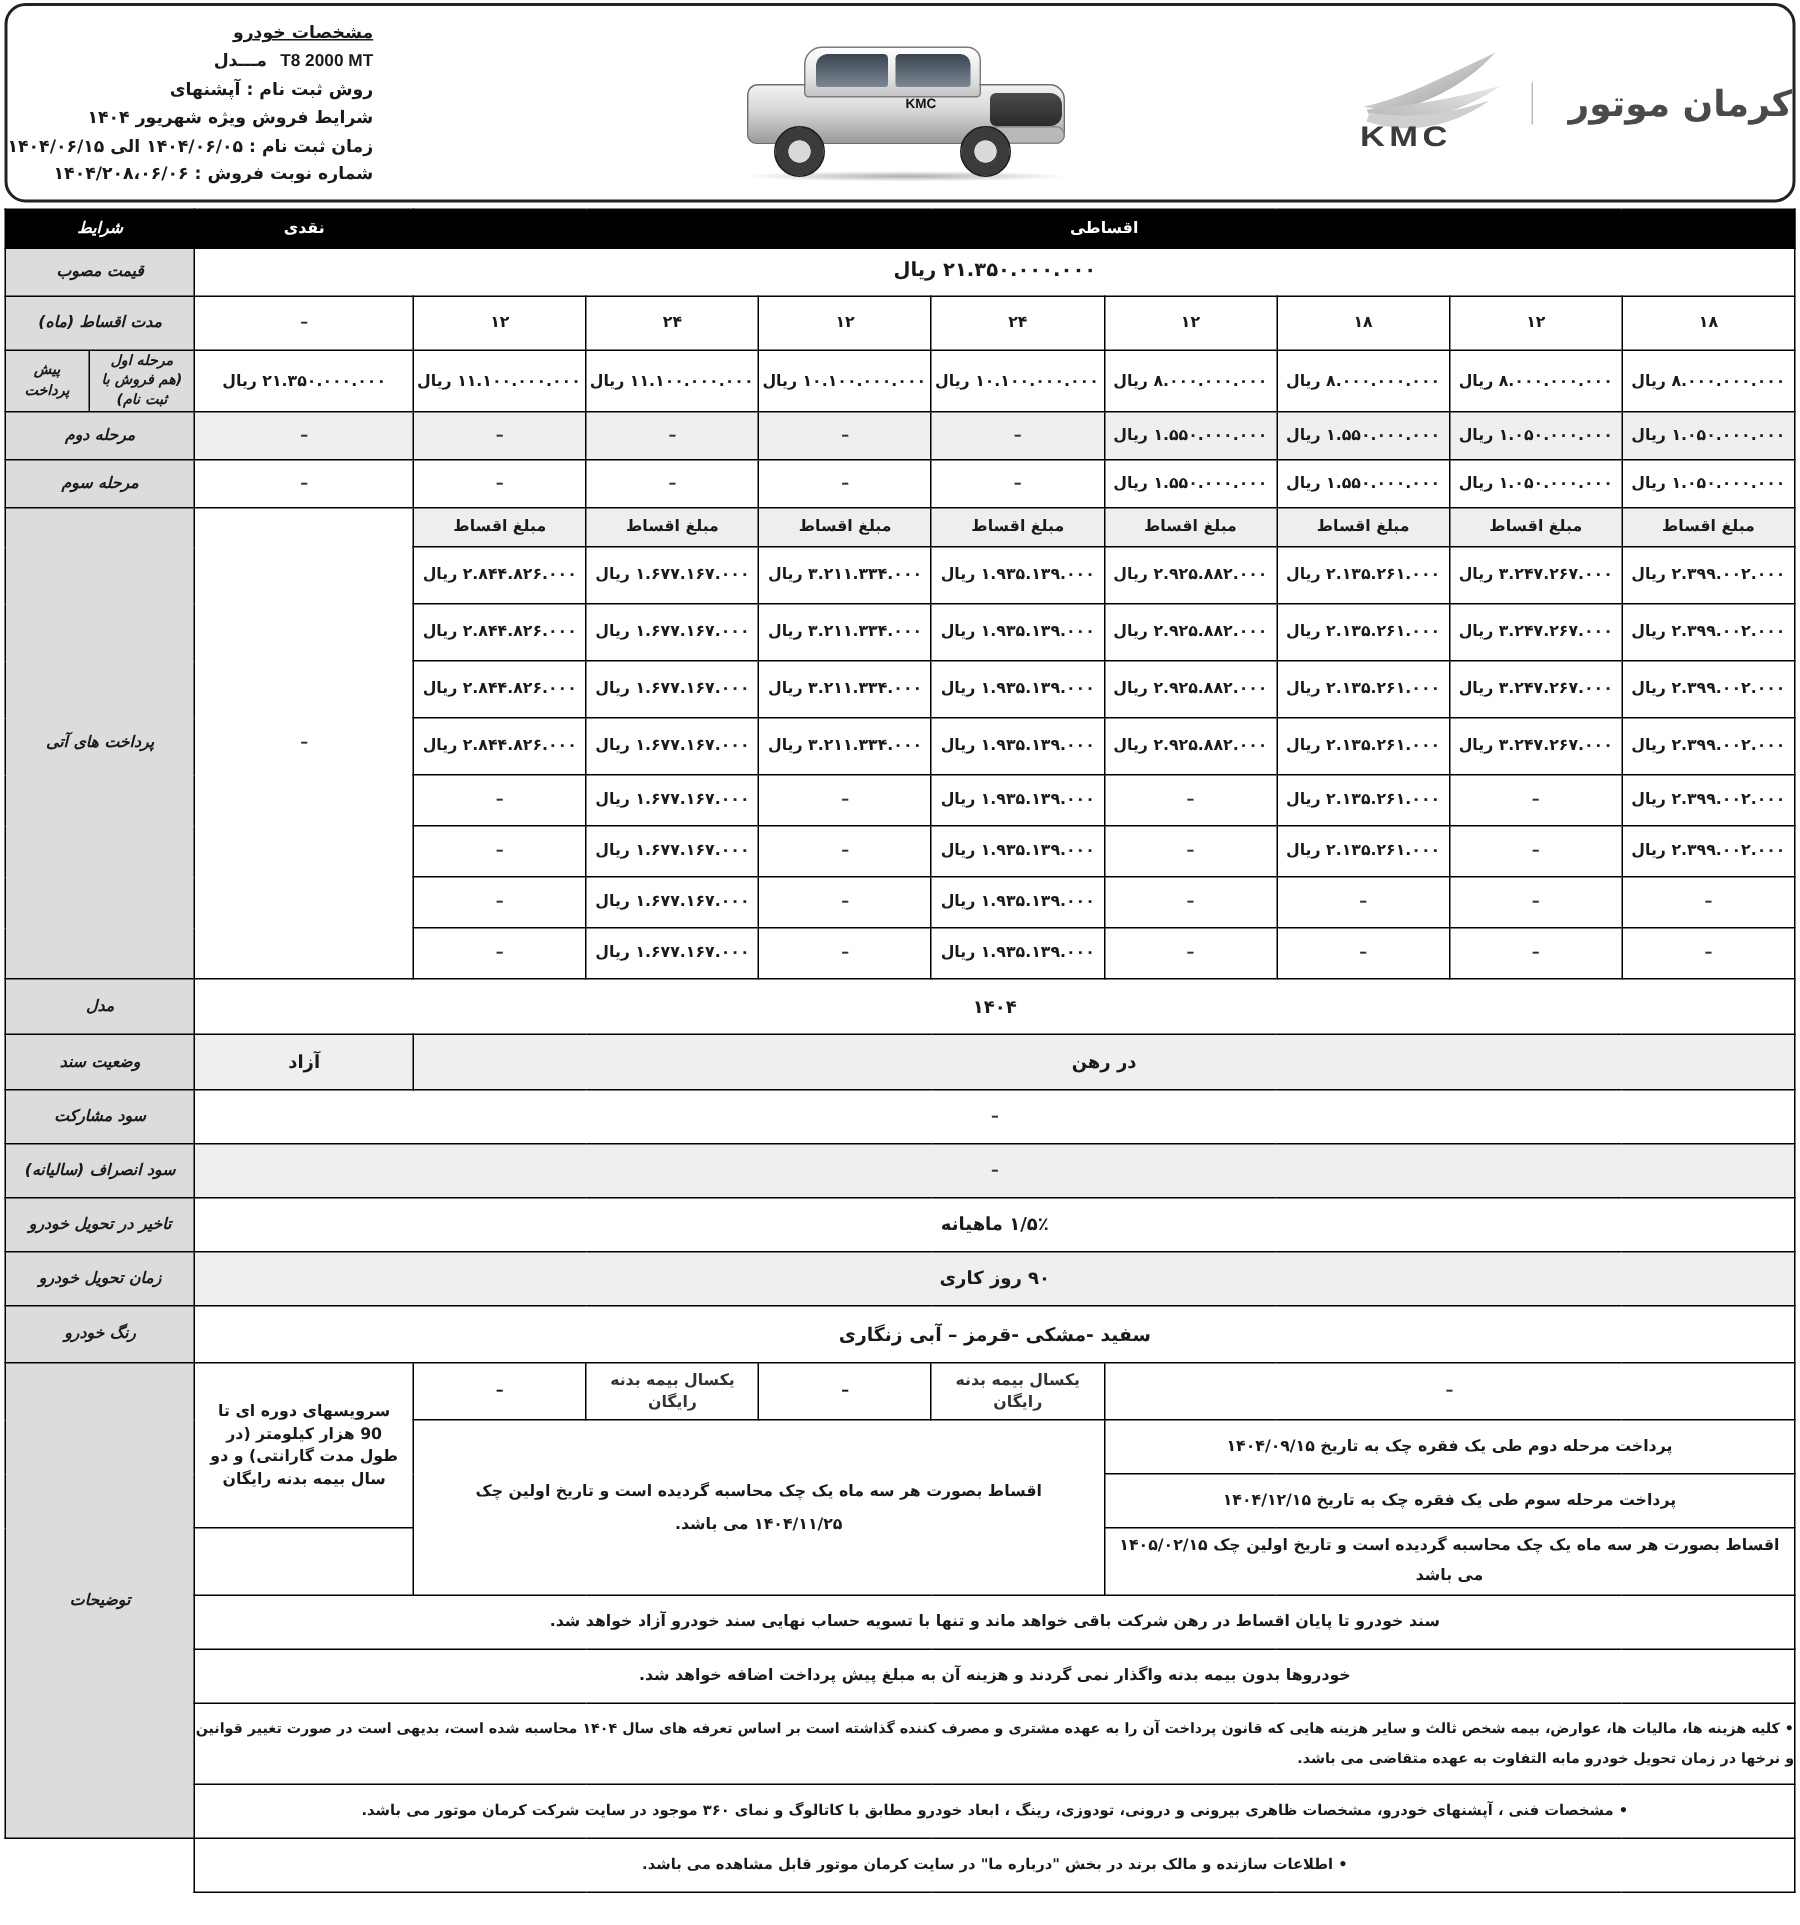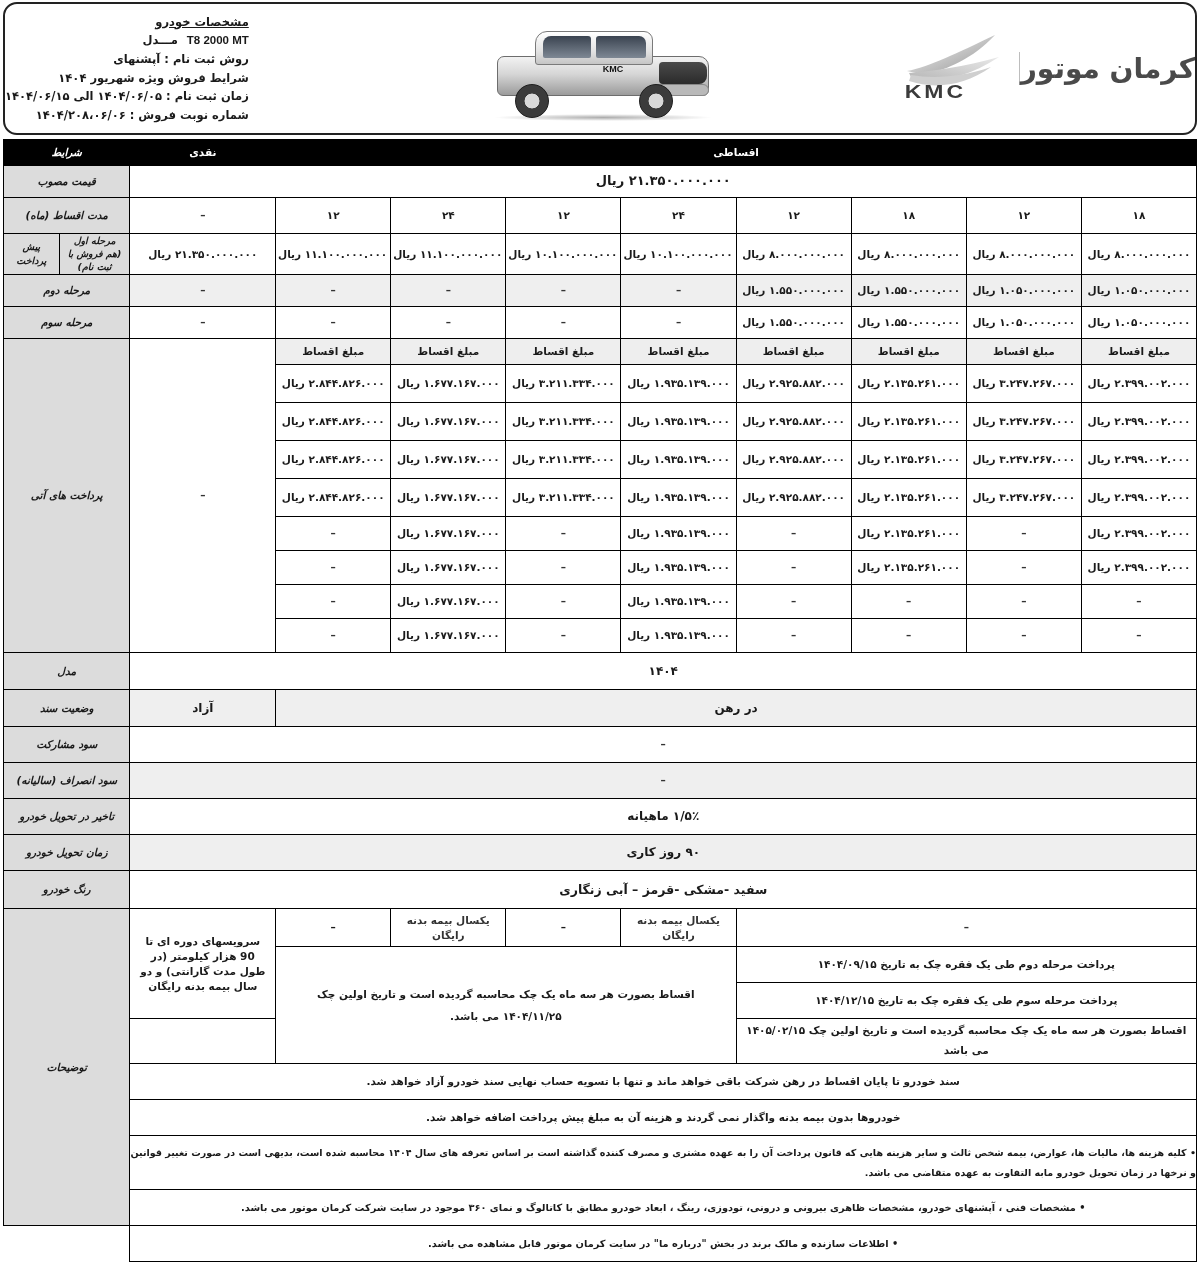--- a/index.html
+++ b/index.html
@@ -92,22 +92,22 @@
     background: radial-gradient(ellipse at center, rgba(0,0,0,.32), rgba(0,0,0,0) 70%);
   }
   .car .badge {
     position:absolute; left: 120px; top: 50px; font-size: 9px; color:#111;
     font-weight: bold; font-family: "Liberation Sans", sans-serif;
   }
 
   .hdr-left { padding: 0 0 0 16px; display: flex; align-items: center; gap: 12px; }
   .logo-wrap { display: flex; align-items: center; gap: 14px; }
   .logo-fa {
-    font-size: 28px; font-weight: bold; color: #4a4a4a; letter-spacing: -1px;
-    padding-left: 1px; border-left: 1px solid #bdbdbd;
+    font-size: 24px; font-weight: bold; color: #4a4a4a; letter-spacing: -1px;
+    padding-left: 24px; border-left: 1px solid #bdbdbd;
   }
   .logo-mark { position: relative; width: 106px; height: 76px; }
   .logo-mark svg { position: absolute; inset: 0; }
   .logo-kmc {
     position: absolute; bottom: 2px; left: 6px;
     font-family: "Liberation Sans", sans-serif;
     font-size: 23px; font-weight: bold; letter-spacing: 3px; color: #3b3b3b;
     transform: scaleY(.82);
   }
 

